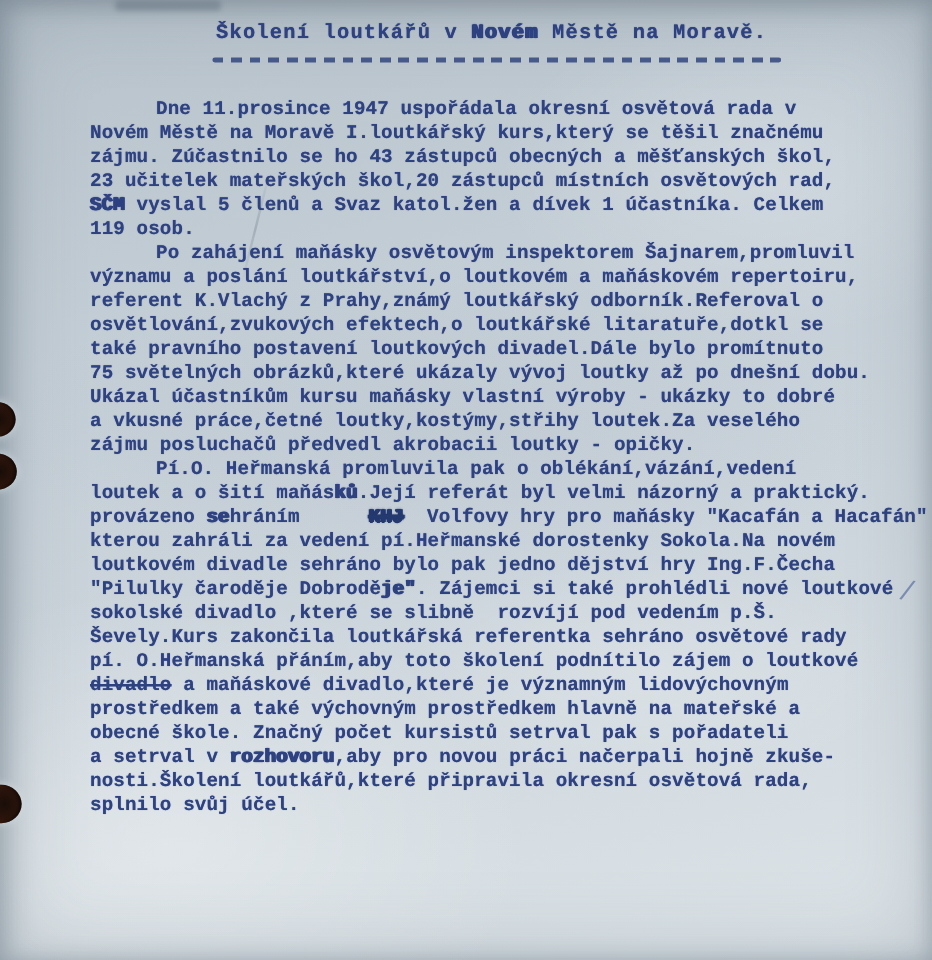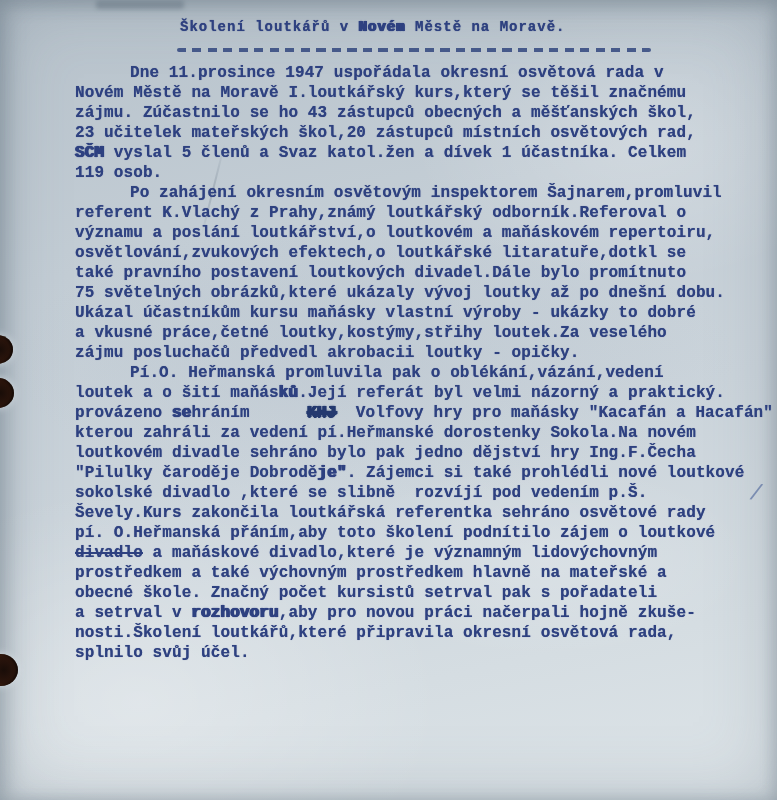--- a/index.html
+++ b/index.html
@@ -17,30 +17,30 @@
       radial-gradient(ellipse 300px 140px at 70% 70%, rgba(255,255,255,0.18), transparent 70%),
       linear-gradient(168deg,#b7c2cb 0%,#c3cdd5 30%,#cbd4db 55%,#d5dde2 80%,#dde4e8 100%);
     box-shadow:
       inset 0 0 70px rgba(88,104,120,0.28),
       inset 10px 0 20px rgba(78,94,110,0.22),
       inset -6px 0 14px rgba(96,110,124,0.14),
       inset 0 8px 16px rgba(96,110,124,0.18);
   }
   .title{
     position:absolute;left:180px;top:19px;
-    font-size:14px;font-weight:bold;letter-spacing:1px;white-space:pre;
+    font-size:17px;font-weight:bold;letter-spacing:1px;white-space:pre;
     text-shadow:0 0 0.8px rgba(40,58,118,0.9);
   }
   .title-underline{
     position:absolute;left:177px;top:48px;width:474px;height:4px;
     background:repeating-linear-gradient(90deg,#31467e 0px,#31467e 9px,transparent 9px,transparent 15.5px);
     opacity:0.85;border-radius:2px;
   }
   .body-text{
-    position:absolute;left:75px;top:63px;width:668px;
+    position:absolute;left:75px;top:81px;width:668px;
     font-size:16px;line-height:20px;font-weight:bold;letter-spacing:0.1px;
     text-shadow:0 0 0.7px rgba(46,65,128,0.75);
   }
   .line{white-space:pre;height:20px;}
   .line.indent{padding-left:55px;}
   .seg-b{
     text-shadow:0 0 1.3px currentColor,0.8px 0 0 currentColor,-0.8px 0 0 currentColor;
   }
   .seg-x{
     text-decoration:line-through;
@@ -88,23 +88,23 @@
   <div class="body-text" id="body-text">
       <div>
         <div class="line indent"><span>Dne 11.prosince 1947 uspořádala okresní osvětová rada v</span></div>
         <div class="line"><span>Novém Městě na Moravě I.loutkářský kurs,který se těšil značnému</span></div>
         <div class="line"><span>zájmu. Zúčastnilo se ho 43 zástupců obecných a měšťanských škol,</span></div>
         <div class="line"><span>23 učitelek mateřských škol,20 zástupců místních osvětových rad,</span></div>
         <div class="line"><span class="seg-b">SČM</span><span> vyslal 5 členů a Svaz katol.žen a dívek 1 účastníka. Celkem</span></div>
         <div class="line"><span>119 osob.</span></div>
       </div>
       <div>
-        <div class="line indent"><span>Po zahájení okresním osvětovým inspektorem Šajnarem,promluvil</span></div>
+        <div class="line indent"><span>Po zahájení maňásky osvětovým inspektorem Šajnarem,promluvil</span></div>
+        <div class="line"><span>významu a poslání loutkářství,o loutkovém a maňáskovém repertoiru,</span></div>
         <div class="line"><span>referent K.Vlachý z Prahy,známý loutkářský odborník.Referoval o</span></div>
-        <div class="line"><span>významu a poslání loutkářství,o loutkovém a maňáskovém repertoiru,</span></div>
         <div class="line"><span>osvětlování,zvukových efektech,o loutkářské litaratuře,dotkl se</span></div>
         <div class="line"><span>také pravního postavení loutkových divadel.Dále bylo promítnuto</span></div>
         <div class="line"><span>75 světelných obrázků,které ukázaly vývoj loutky až po dnešní dobu.</span></div>
         <div class="line"><span>Ukázal účastníkům kursu maňásky vlastní výroby - ukázky to dobré</span></div>
         <div class="line"><span>a vkusné práce,četné loutky,kostýmy,střihy loutek.Za veselého</span></div>
         <div class="line"><span>zájmu posluchačů předvedl akrobacii loutky - opičky.</span></div>
       </div>
       <div>
         <div class="line indent"><span>Pí.O. Heřmanská promluvila pak o oblékání,vázání,vedení</span></div>
         <div class="line"><span>loutek a o šití maňás</span><span class="seg-b">ků</span><span>.Její referát byl velmi názorný a praktický.</span></div>

